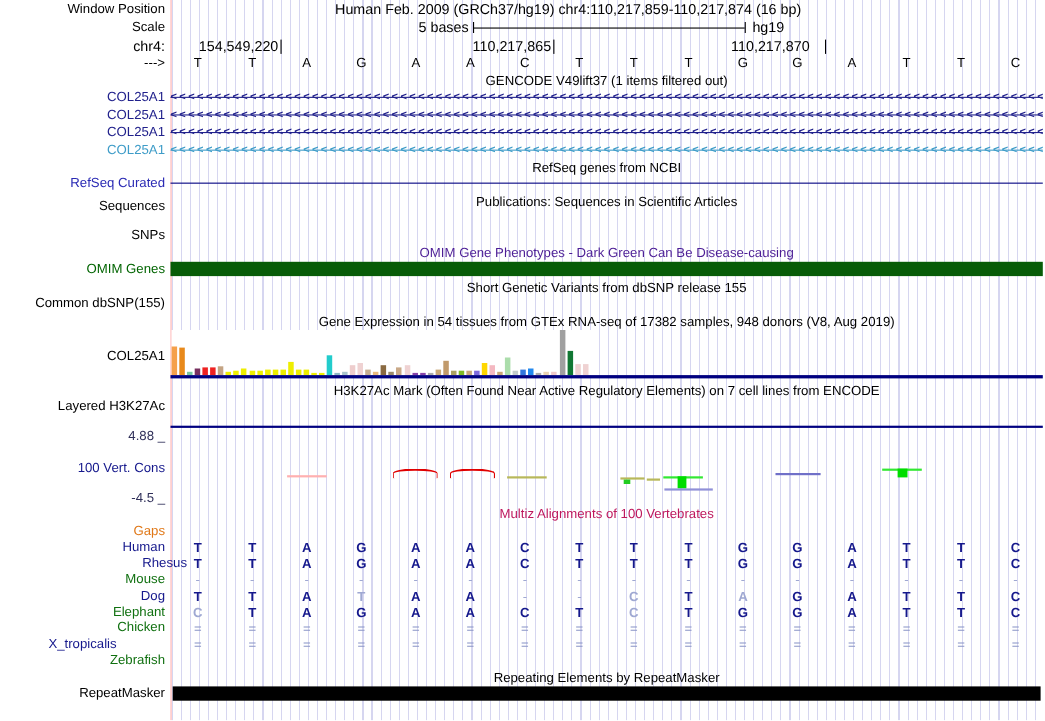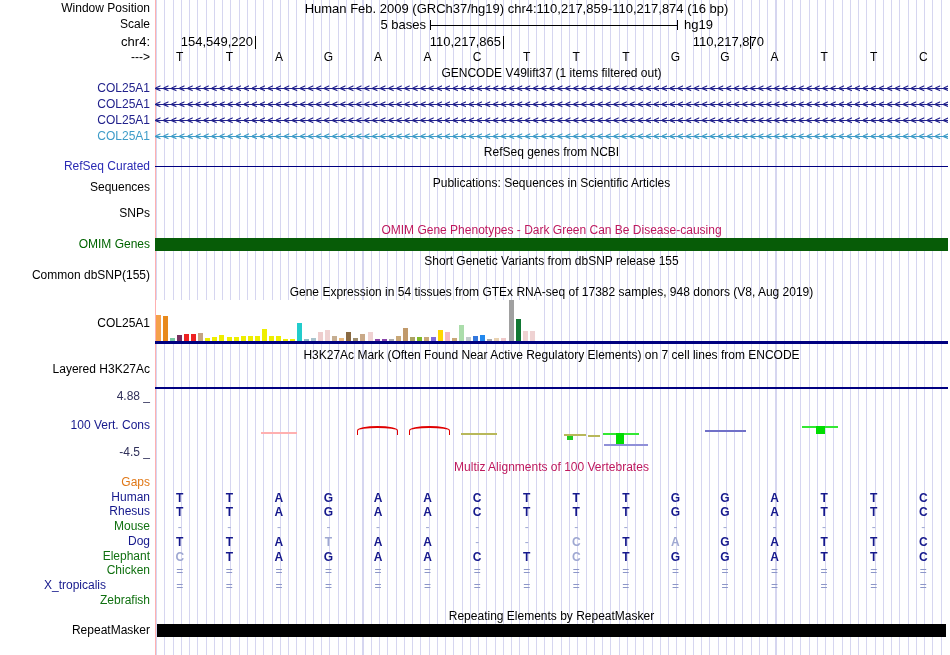--- a/index.html
+++ b/index.html
@@ -40,21 +40,21 @@
   <div class="abs" style="left:430px;top:20px;width:1px;height:10px;background:#000;"></div>
   <div class="abs" style="left:677px;top:20px;width:1px;height:10px;background:#000;"></div>
   <div class="abs" style="left:684px;top:18px;font-size:13px;line-height:13px;">hg19</div>
 
   <div id="ruler">
       <div class="tick" style="left: 255px; top: 36px;"></div>
       <div class="coord" style="right: 697px; top: 35px;">154,549,220</div>
       <div class="tick" style="left: 503px; top: 36px;"></div>
       <div class="coord" style="right: 449px; top: 35px;">110,217,865</div>
       <div class="tick" style="left: 750px; top: 36px;"></div>
-      <div class="coord" style="right: 186px; top: 35px;">110,217,870</div>
+      <div class="coord" style="right: 214px; top: 35px;">110,217,870</div>
     </div>
 
   <div id="seqrow">
       <div class="seqch" style="left: 179.781px; top: 51px;">T</div>
       <div class="seqch" style="left: 229.344px; top: 51px;">T</div>
       <div class="seqch" style="left: 278.906px; top: 51px;">A</div>
       <div class="seqch" style="left: 328.469px; top: 51px;">G</div>
       <div class="seqch" style="left: 378.031px; top: 51px;">A</div>
       <div class="seqch" style="left: 427.594px; top: 51px;">A</div>
       <div class="seqch" style="left: 477.156px; top: 51px;">C</div>
@@ -82,21 +82,21 @@
     </div>
 
   <div class="title" style="top:146px;">RefSeq genes from NCBI</div>
   <div class="lbl" style="top:160px;color:#2A2AB4;">RefSeq Curated</div>
   <div class="hline" style="top:166px;height:1px;"></div>
 
   <div class="title" style="top:177px;">Publications: Sequences in Scientific Articles</div>
   <div class="lbl" style="top:181px;">Sequences</div>
   <div class="lbl" style="top:207px;">SNPs</div>
 
-  <div class="title" style="top:224px;color:#be185d;">OMIM Gene Phenotypes - Dark Green Can Be Disease-causing</div>
+  <div class="title" style="top:224px;color:#4c1d95;">OMIM Gene Phenotypes - Dark Green Can Be Disease-causing</div>
   <div class="lbl" style="top:238px;color:#006400;">OMIM Genes</div>
   <div class="hline" style="top:238px;height:13px;background:#075C07;"></div>
 
   <div class="title" style="top:255px;">Short Genetic Variants from dbSNP release 155</div>
   <div class="lbl" style="top:269px;">Common dbSNP(155)</div>
 
   <div class="title" style="top:286px;">Gene Expression in 54 tissues from GTEx RNA-seq of 17382 samples, 948 donors (V8, Aug 2019)</div>
   <div class="abs" style="left:156px;top:300px;width:382px;height:41px;background:#fff;"></div>
   <div class="lbl" style="top:317px;">COL25A1</div>
   <div id="gtexbars" class="abs" style="left:155px;top:300px;width:793px;height:41px;">
@@ -193,21 +193,21 @@
       <div class="mzch" style="left: 477.156px; top: 490.72px; color: rgb(21, 24, 140); font-weight: bold;">C</div>
       <div class="mzch" style="left: 526.719px; top: 490.72px; color: rgb(21, 24, 140); font-weight: bold;">T</div>
       <div class="mzch" style="left: 576.281px; top: 490.72px; color: rgb(21, 24, 140); font-weight: bold;">T</div>
       <div class="mzch" style="left: 625.844px; top: 490.72px; color: rgb(21, 24, 140); font-weight: bold;">T</div>
       <div class="mzch" style="left: 675.406px; top: 490.72px; color: rgb(21, 24, 140); font-weight: bold;">G</div>
       <div class="mzch" style="left: 724.969px; top: 490.72px; color: rgb(21, 24, 140); font-weight: bold;">G</div>
       <div class="mzch" style="left: 774.531px; top: 490.72px; color: rgb(21, 24, 140); font-weight: bold;">A</div>
       <div class="mzch" style="left: 824.094px; top: 490.72px; color: rgb(21, 24, 140); font-weight: bold;">T</div>
       <div class="mzch" style="left: 873.656px; top: 490.72px; color: rgb(21, 24, 140); font-weight: bold;">T</div>
       <div class="mzch" style="left: 923.219px; top: 490.72px; color: rgb(21, 24, 140); font-weight: bold;">C</div>
-      <div class="lbl" style="top: 505.44px; color: rgb(21, 24, 140);">Rhesus</div>
+      <div class="lbl" style="top: 505.44px; color: rgb(21, 24, 140); margin-left: 20px;">Rhesus</div>
       <div class="mzch" style="left: 179.781px; top: 505.44px; color: rgb(21, 24, 140); font-weight: bold;">T</div>
       <div class="mzch" style="left: 229.344px; top: 505.44px; color: rgb(21, 24, 140); font-weight: bold;">T</div>
       <div class="mzch" style="left: 278.906px; top: 505.44px; color: rgb(21, 24, 140); font-weight: bold;">A</div>
       <div class="mzch" style="left: 328.469px; top: 505.44px; color: rgb(21, 24, 140); font-weight: bold;">G</div>
       <div class="mzch" style="left: 378.031px; top: 505.44px; color: rgb(21, 24, 140); font-weight: bold;">A</div>
       <div class="mzch" style="left: 427.594px; top: 505.44px; color: rgb(21, 24, 140); font-weight: bold;">A</div>
       <div class="mzch" style="left: 477.156px; top: 505.44px; color: rgb(21, 24, 140); font-weight: bold;">C</div>
       <div class="mzch" style="left: 526.719px; top: 505.44px; color: rgb(21, 24, 140); font-weight: bold;">T</div>
       <div class="mzch" style="left: 576.281px; top: 505.44px; color: rgb(21, 24, 140); font-weight: bold;">T</div>
       <div class="mzch" style="left: 625.844px; top: 505.44px; color: rgb(21, 24, 140); font-weight: bold;">T</div>

